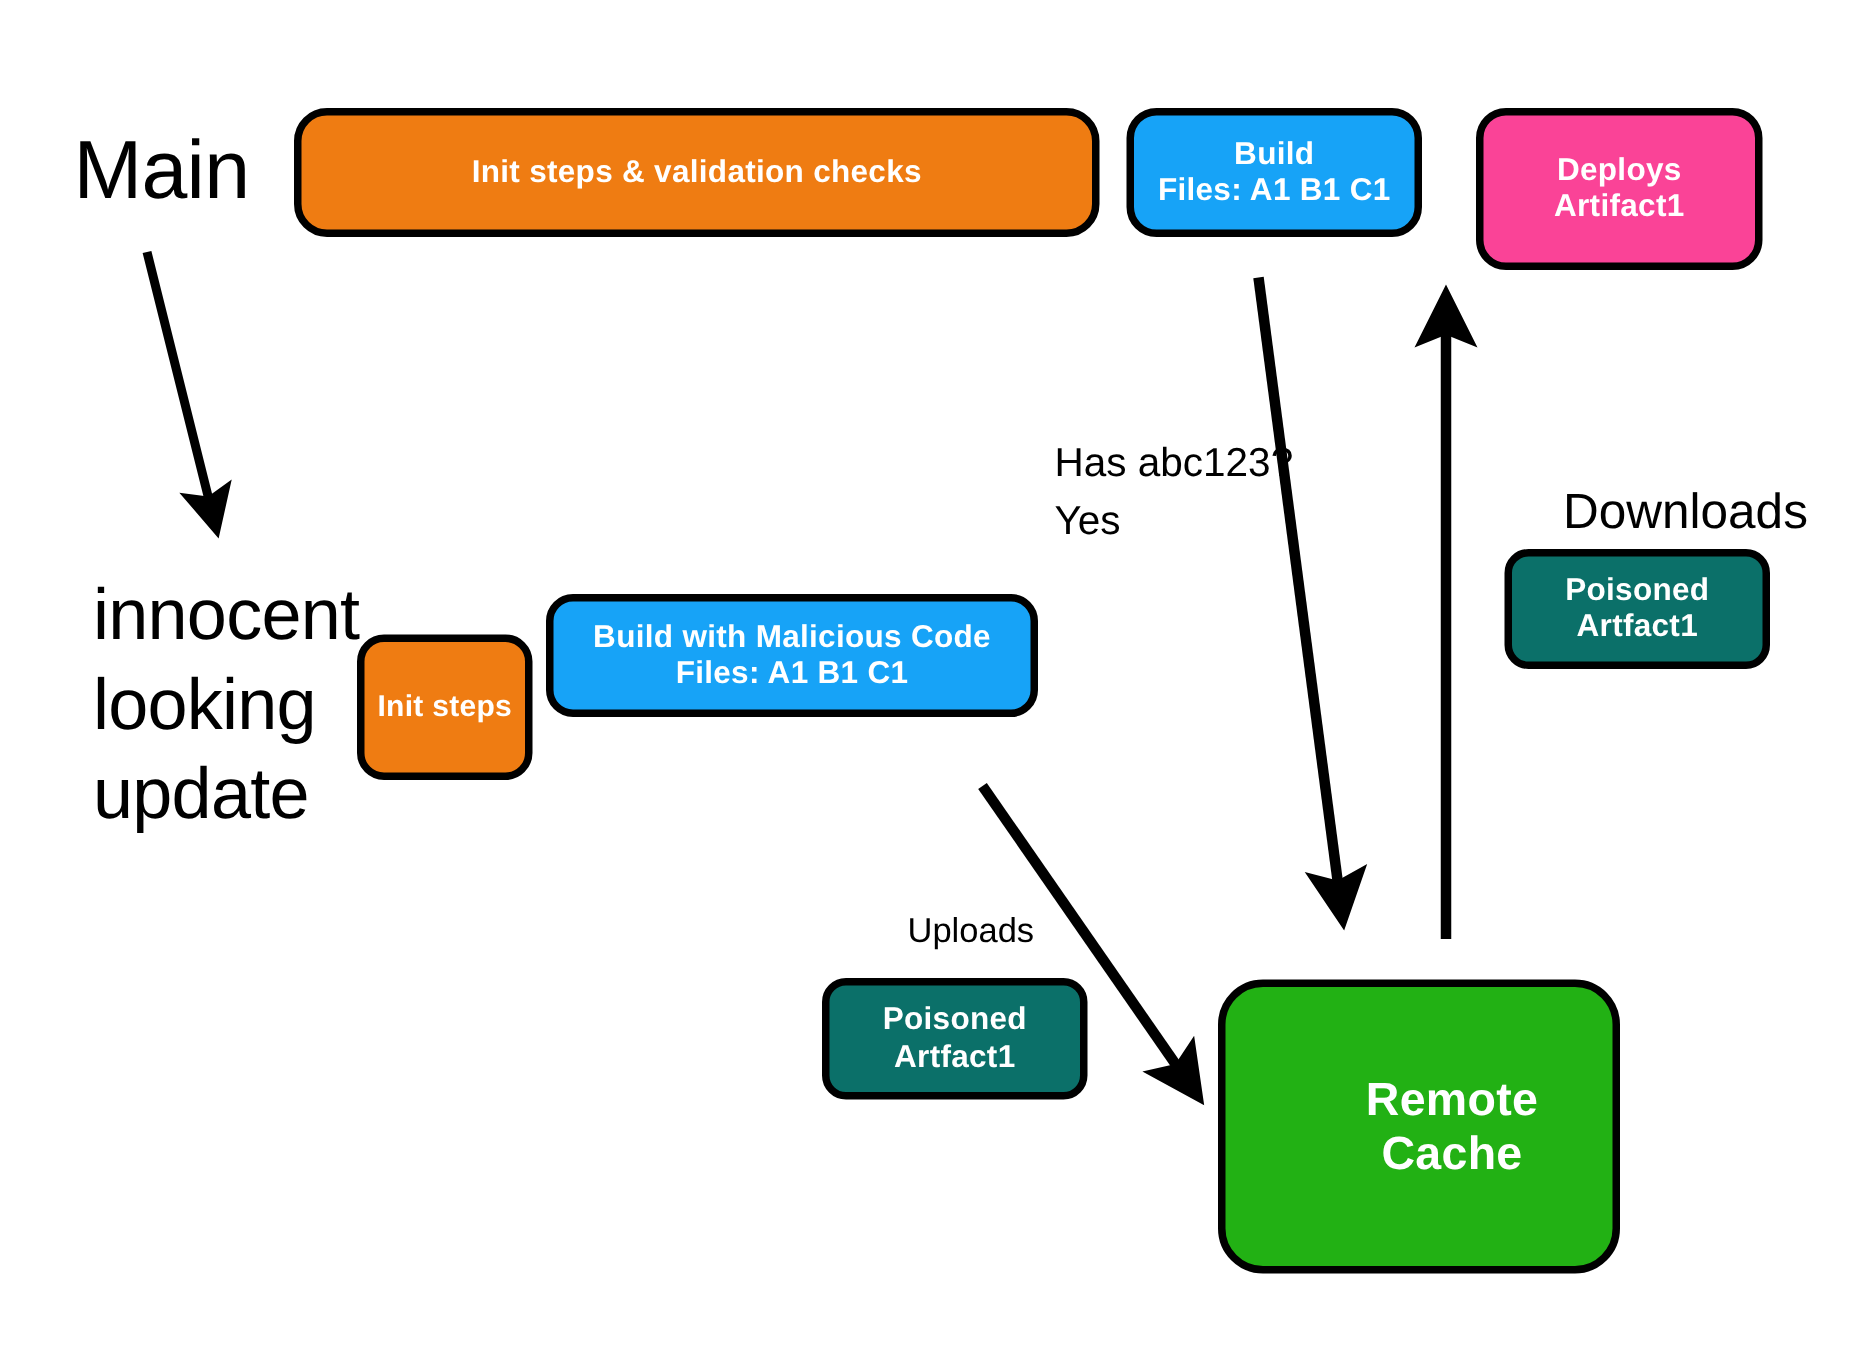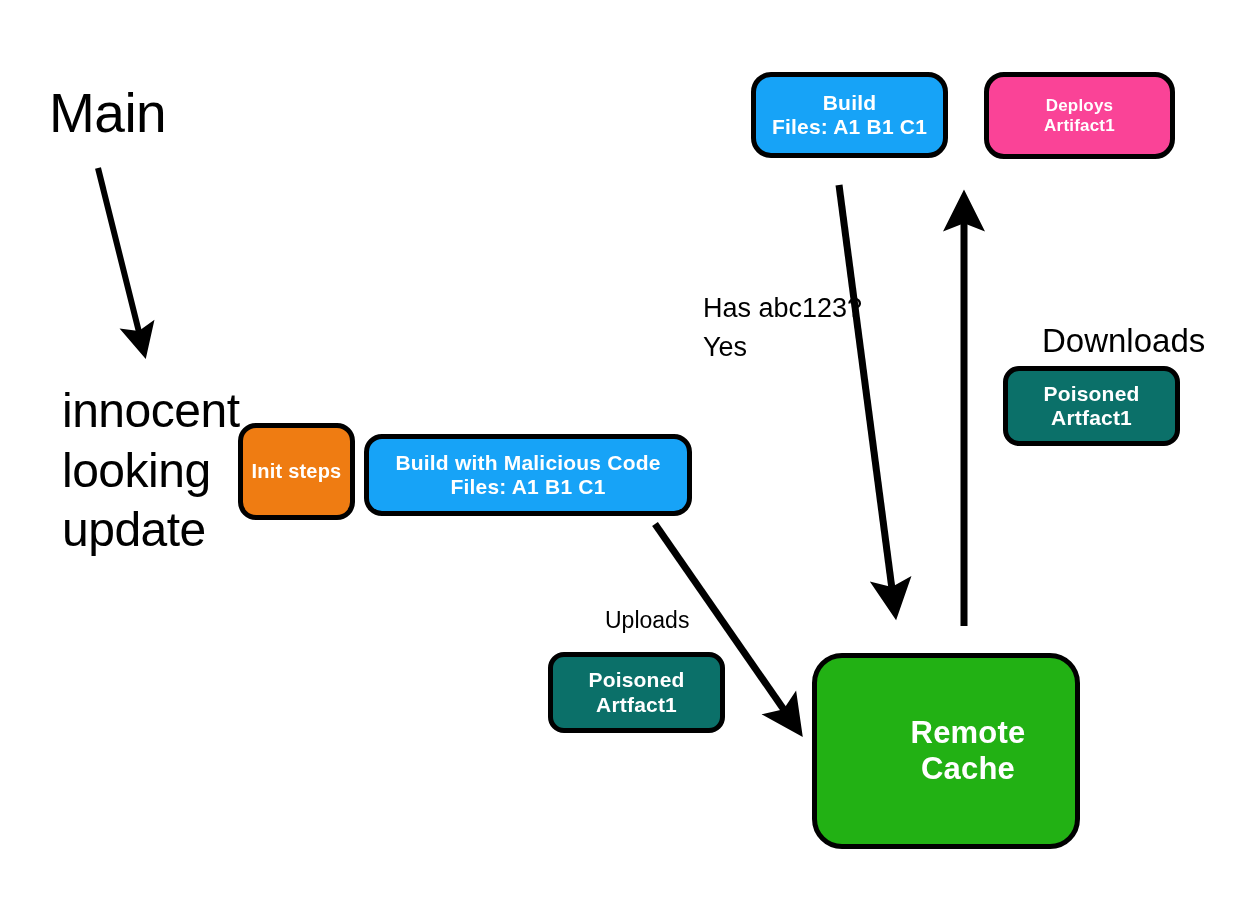--- a/index.html
+++ b/index.html
@@ -52,33 +52,33 @@
     font-size: 21px;
     border-radius: 22px;
   }
   #node-build-main {
     left: 751px; top: 72px; width: 197px; height: 86px;
     background: #17a3f7;
     font-size: 21px;
     border-radius: 20px;
   }
   #node-deploys {
-    left: 984px; top: 72px; width: 191px; height: 87px;
+    left: 984px; top: 72px; width: 191px; height: 108px;
     background: #fa4397;
-    font-size: 17px;
+    font-size: 21px;
     border-radius: 20px;
   }
   #node-init-steps {
     left: 238px; top: 423px; width: 117px; height: 97px;
     background: #ef7c12;
     font-size: 20px;
     border-radius: 18px;
   }
   #node-build-malicious {
-    left: 364px; top: 434px; width: 328px; height: 82px;
+    left: 364px; top: 396px; width: 328px; height: 82px;
     background: #17a3f7;
     font-size: 21px;
     border-radius: 18px;
   }
   #node-poisoned-upload {
     left: 548px; top: 652px; width: 177px; height: 81px;
     background: #0b7069;
     font-size: 21px;
     border-radius: 16px;
   }
@@ -151,20 +151,21 @@
 
     <line x1="655" y1="524" x2="798" y2="730" stroke="#000000" stroke-width="7" marker-end="url(#ah)"></line>
   </svg>
 
   <div class="plain" id="label-main">Main</div>
 
   <div class="plain" id="label-innocent">innocent
 looking
 update</div>
 
+  <div class="node" id="node-init-validation">Init steps &amp; validation checks</div>
 
   <div class="node" id="node-build-main">Build
 Files: A1  B1  C1</div>
 
   <div class="node" id="node-deploys">Deploys
 Artifact1</div>
 
   <div class="node" id="node-init-steps">Init steps</div>
 
   <div class="node" id="node-build-malicious">Build with Malicious Code

